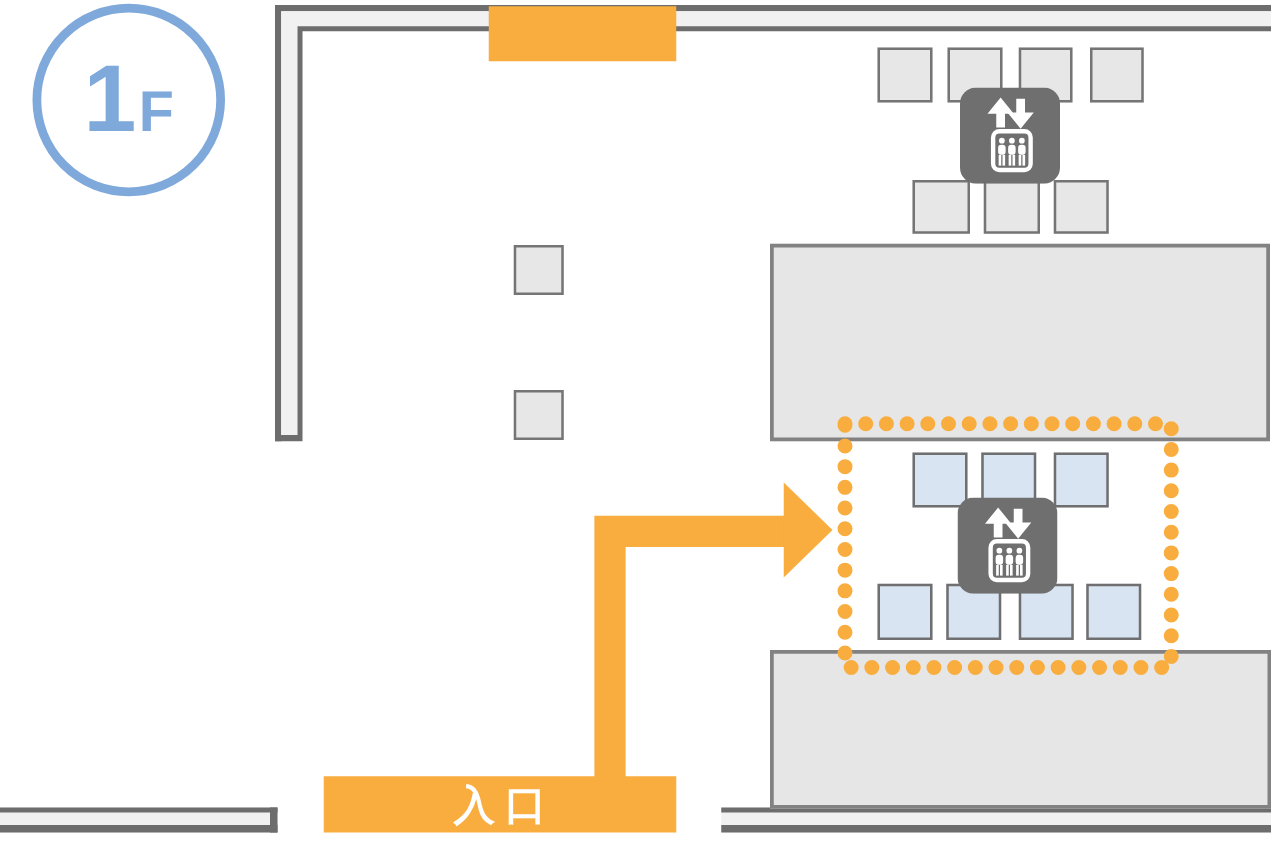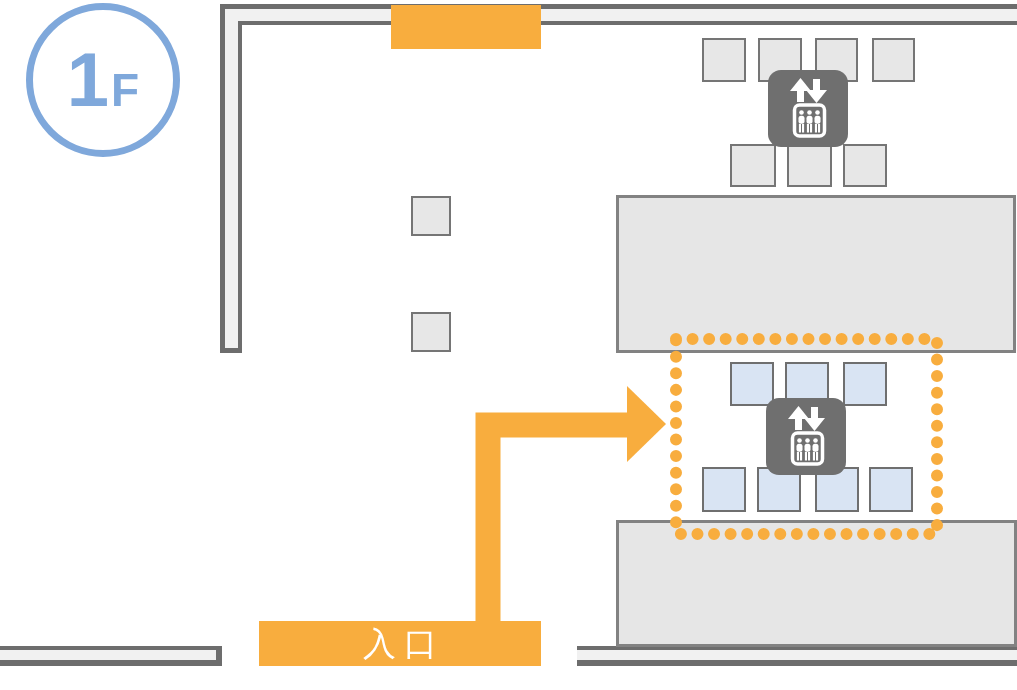--- a/index.html
+++ b/index.html
@@ -55,21 +55,21 @@
   .route-shaft { stroke:var(--accent-orange); stroke-width:25; fill:none; }
   .route-head { fill:var(--accent-orange); }
 
   
   #entrance-banner {
     left:259px; top:621px; width:282px; height:45px;
     background:var(--accent-orange);
     display:flex; align-items:center; justify-content:center;
   }
   #entrance-banner .lbl {
-    color:var(--entrance-text); font-size:33px; font-weight:normal;
+    color:var(--entrance-text); font-size:33px; font-weight:bold;
     letter-spacing:8px; text-indent:8px; line-height:1;
   }
 </style>
 </head>
 <body>
 
 <div id="stage">
 
   <svg class="layer" width="1017" height="690">
     <path class="wd5" d="M222.5,353 L222.5,6.5 L1017,6.5"></path>

